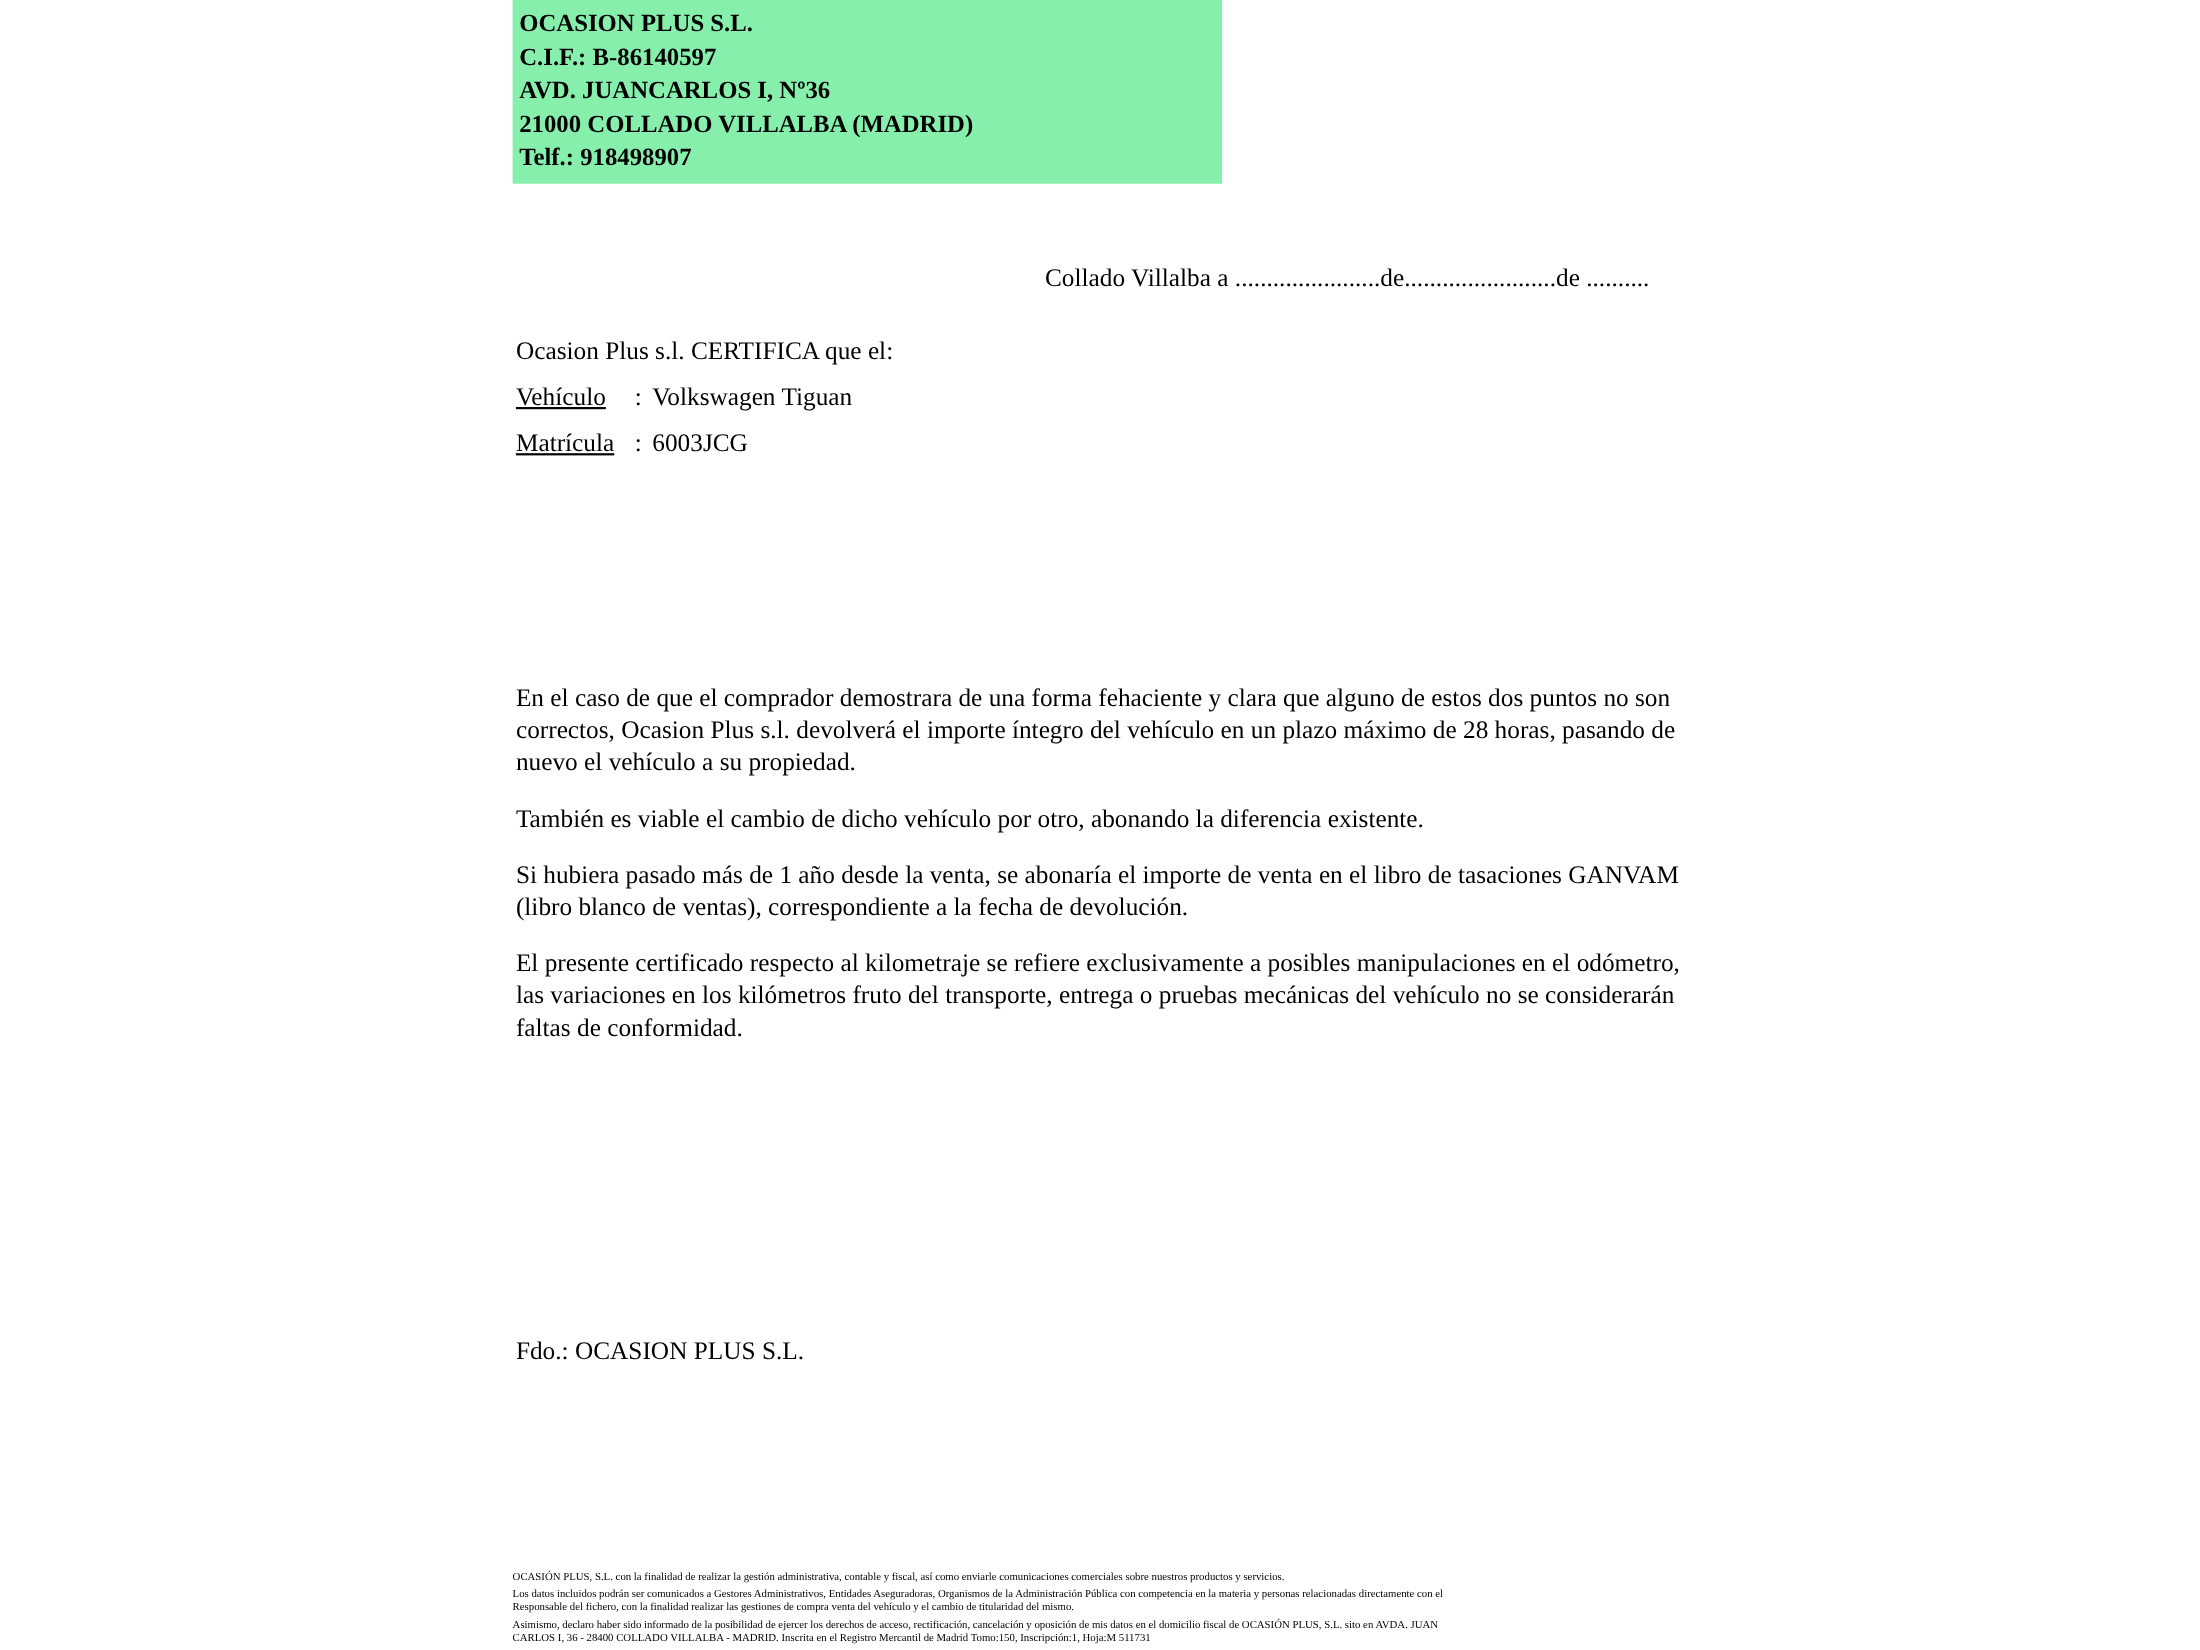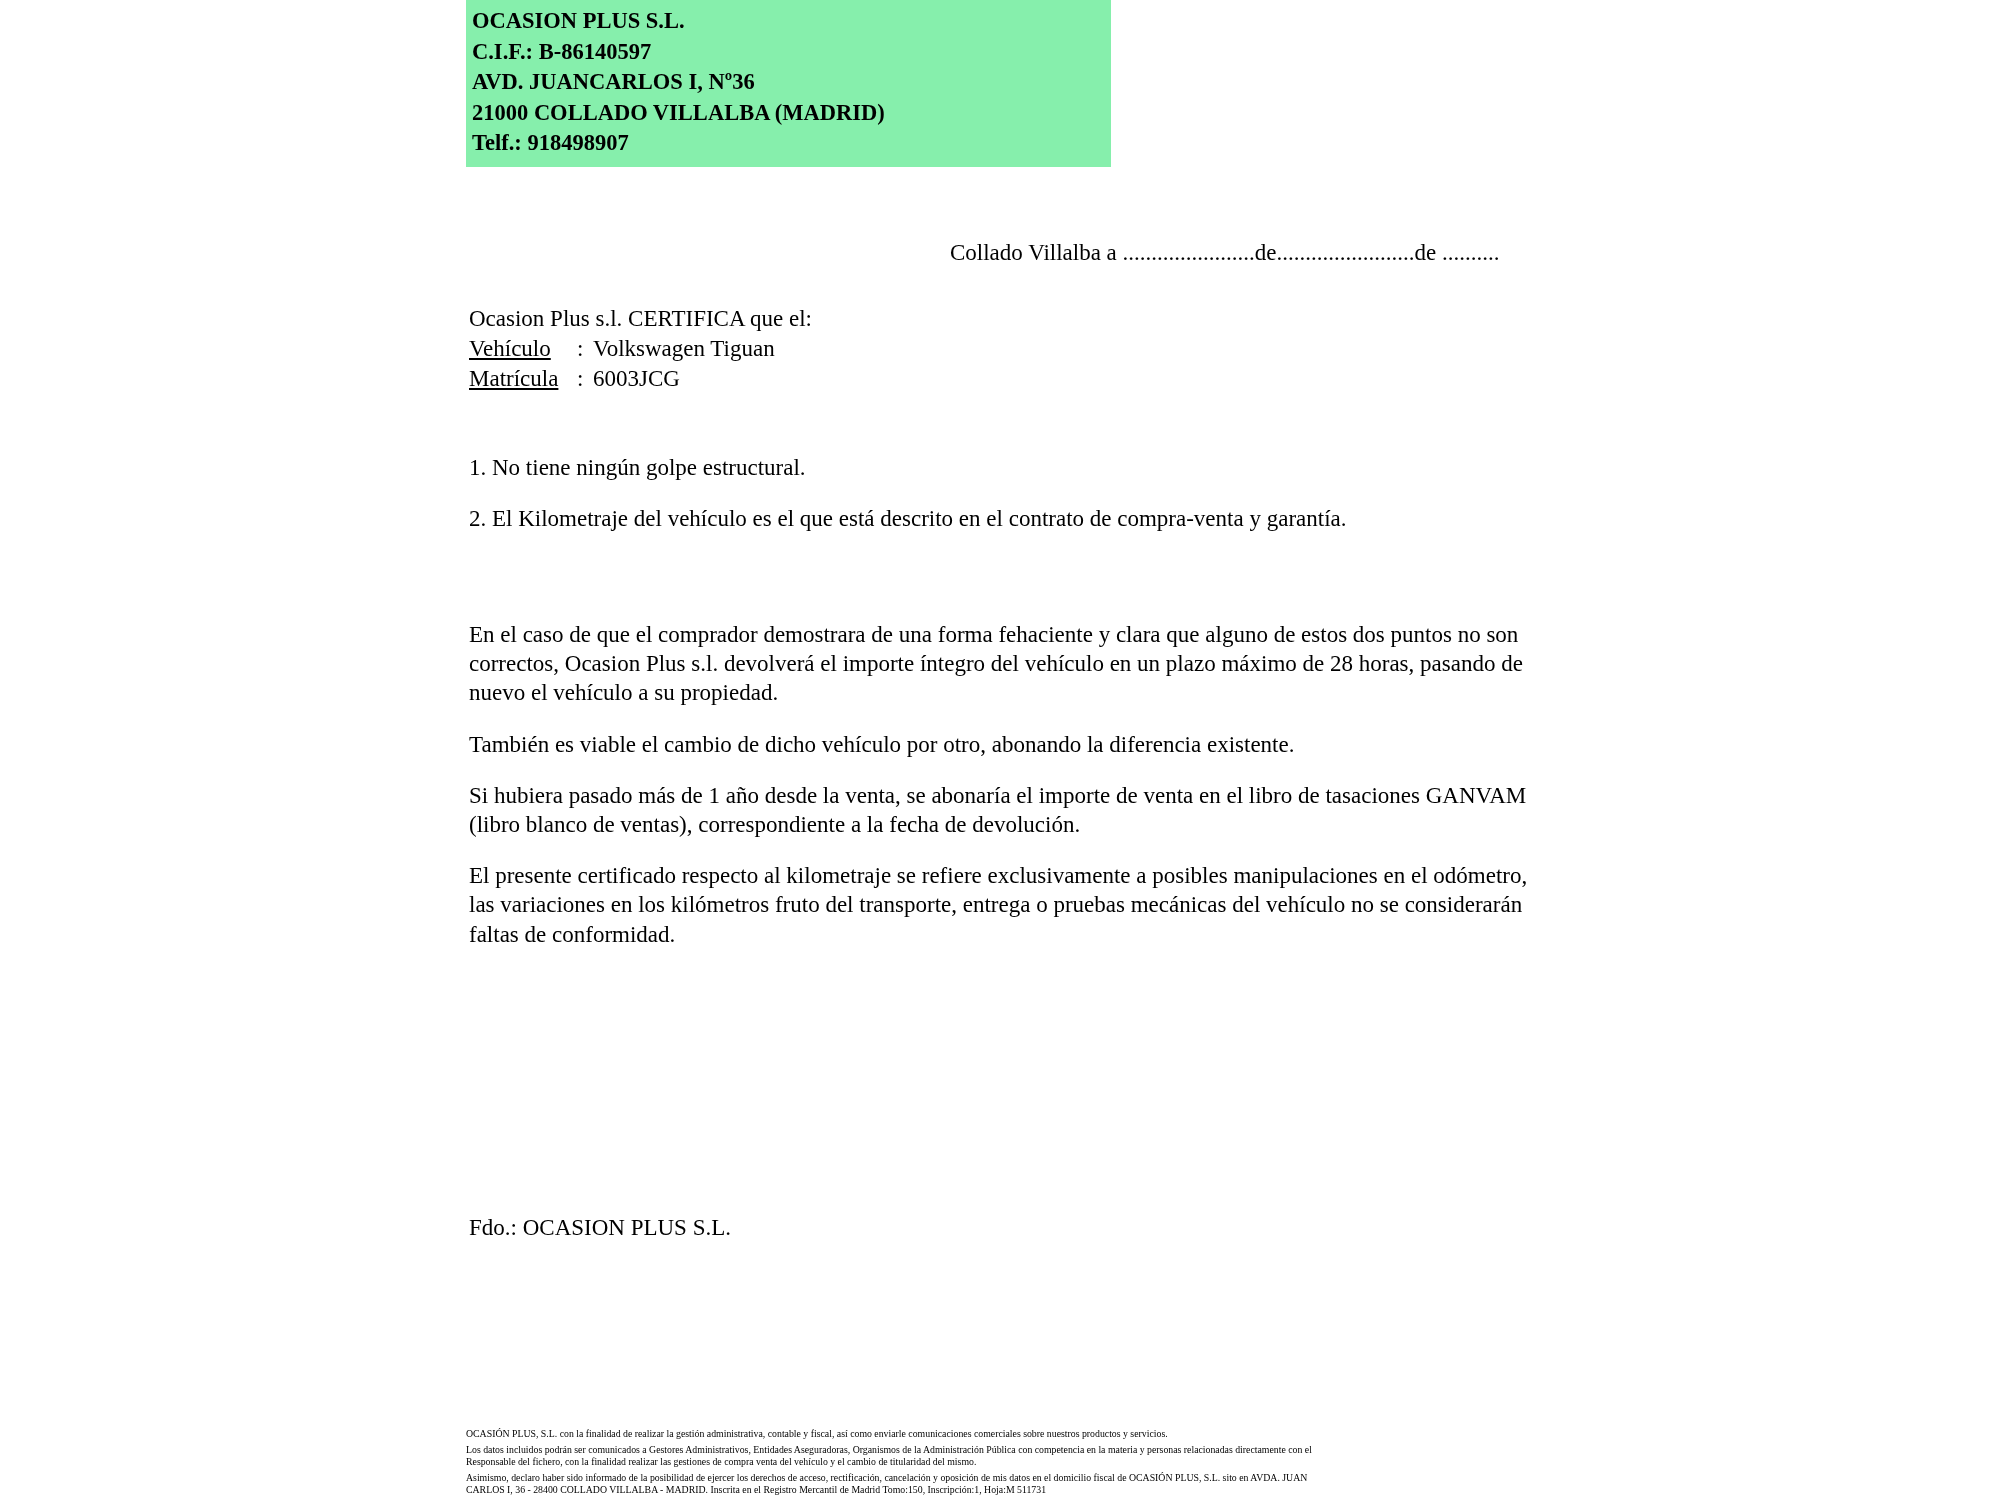--- a/index.html
+++ b/index.html
@@ -60,21 +60,21 @@
     font-size: 23px;
     line-height: 1.18;
   }
   .cert-head {
     white-space: pre;
     margin-bottom: 3px;
   }
   .kv-row {
     display: flex;
     white-space: pre;
-    margin-top: 3px;
+    margin-top: 15px;
   }
   .kv-key {
     text-decoration: underline;
     width: 108px;
     display: inline-block;
   }
   .kv-sep {
     width: 16px;
     display: inline-block;
   }
@@ -152,24 +152,20 @@
       <span class="kv-sep">:</span>
       <span>Volkswagen Tiguan</span>
     </div>
     <div class="kv-row">
       <span class="kv-key">Matrícula</span>
       <span class="kv-sep">:</span>
       <span>6003JCG</span>
     </div>
   </div>
 
-  <div class="points">
-    <div class="pt">1. No tiene ningún golpe estructural.</div>
-    <div class="pt">2. El Kilometraje del vehículo es el que está descrito en el contrato de compra-venta y garantía.</div>
-  </div>
 
   <div class="body-paras">
     <p>En el caso de que el comprador demostrara de una forma fehaciente y clara que alguno de estos dos puntos no son correctos, Ocasion Plus s.l. devolverá el importe íntegro del vehículo en un plazo máximo de 28 horas, pasando de nuevo el vehículo a su propiedad.</p>
     <p>También es viable el cambio de dicho vehículo por otro, abonando la diferencia existente.</p>
     <p>Si hubiera pasado más de 1 año desde la venta, se abonaría el importe de venta en el libro de tasaciones GANVAM (libro blanco de ventas), correspondiente a la fecha de devolución.</p>
     <p>El presente certificado respecto al kilometraje se refiere exclusivamente a posibles manipulaciones en el odómetro, las variaciones en los kilómetros fruto del transporte, entrega o pruebas mecánicas del vehículo no se considerarán faltas de conformidad.</p>
   </div>
 
   <div class="signature">Fdo.: OCASION PLUS S.L.</div>
 

